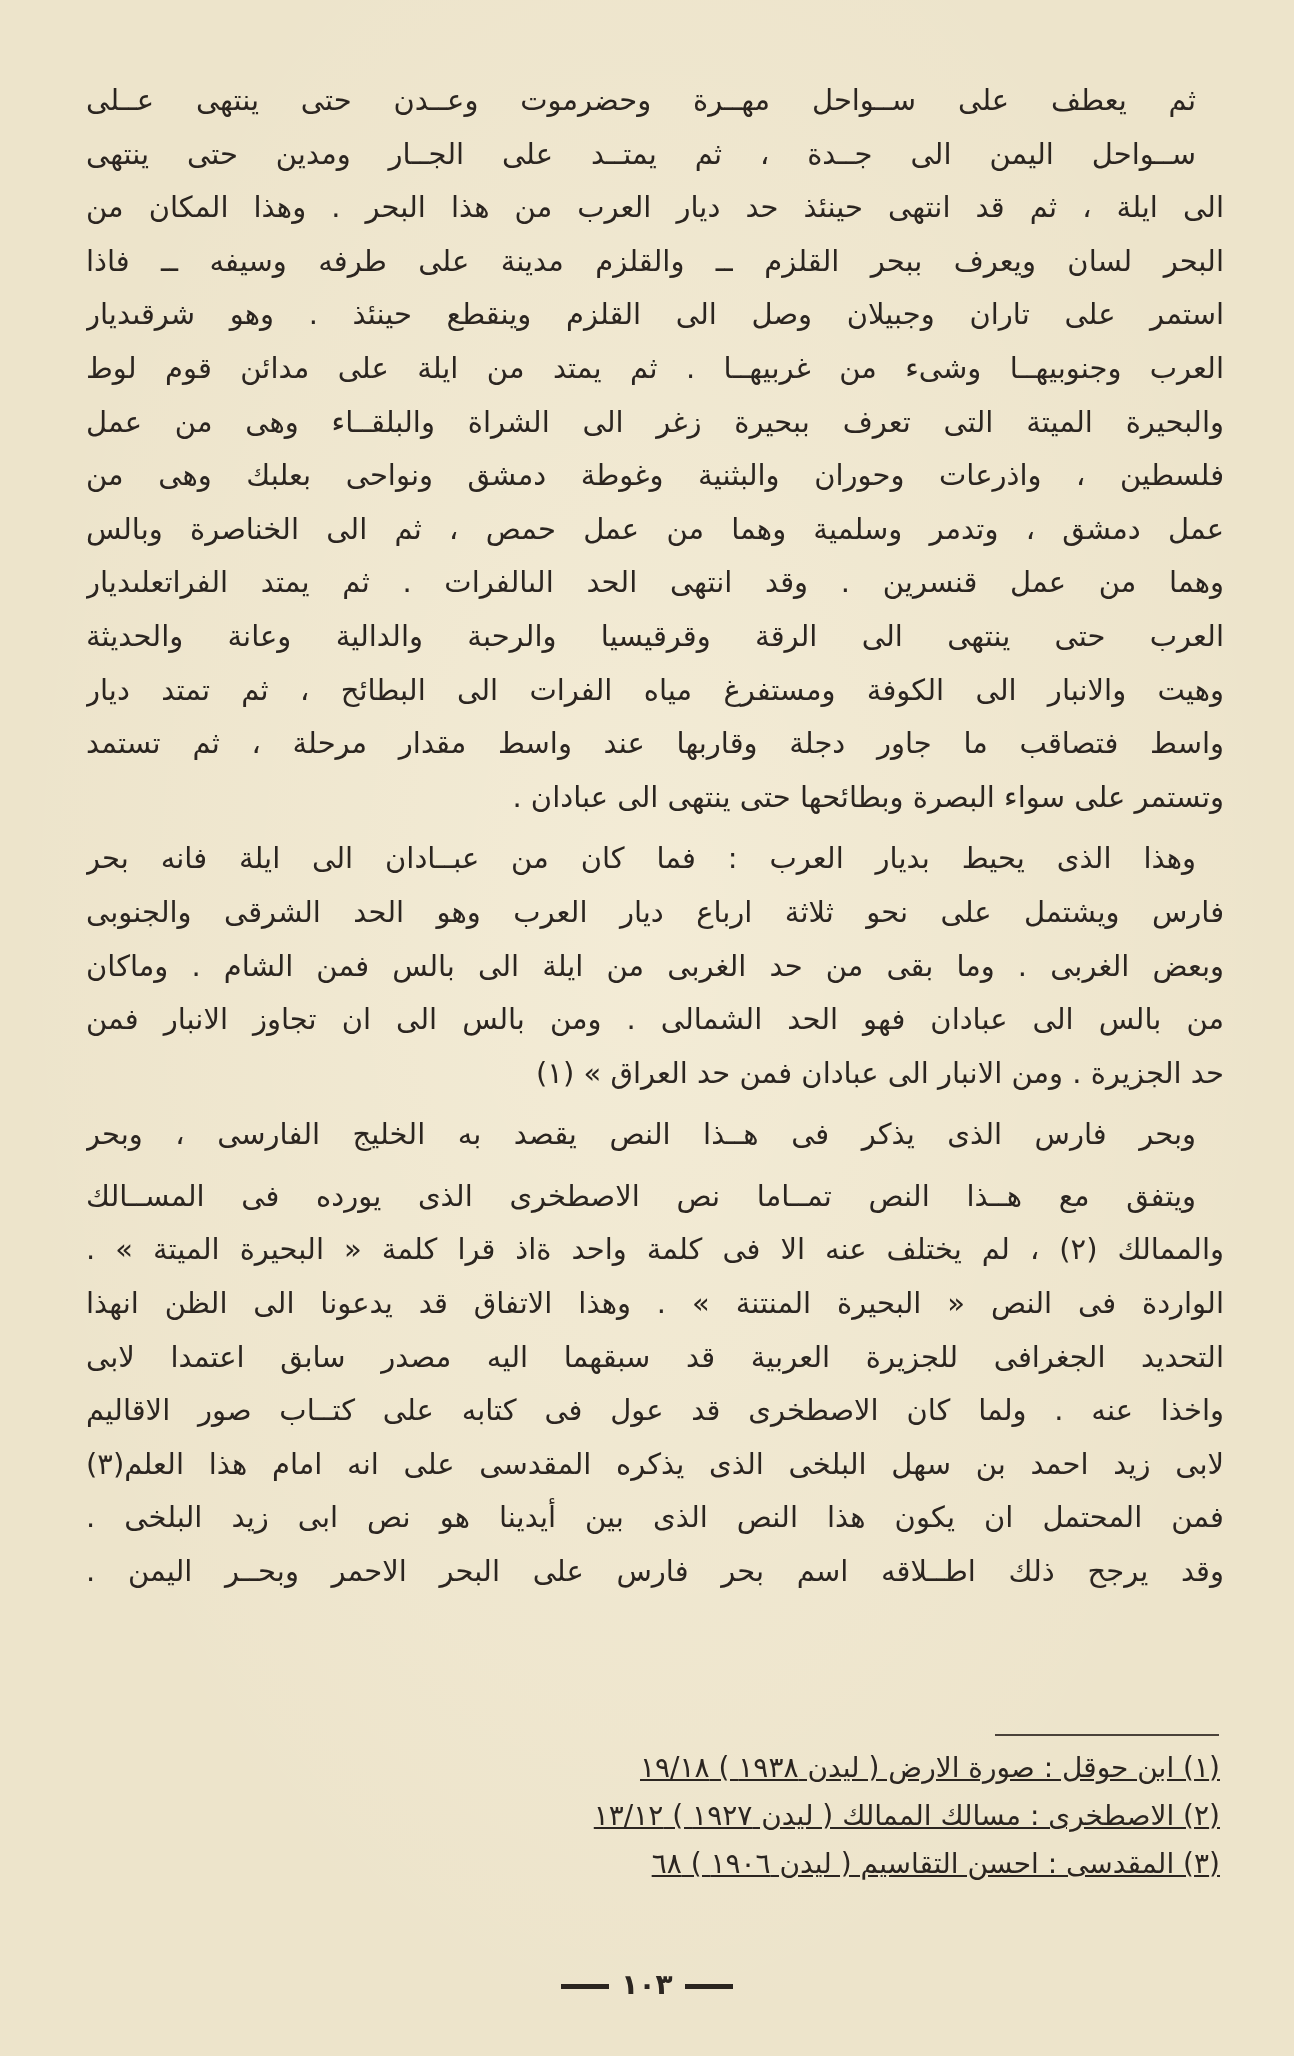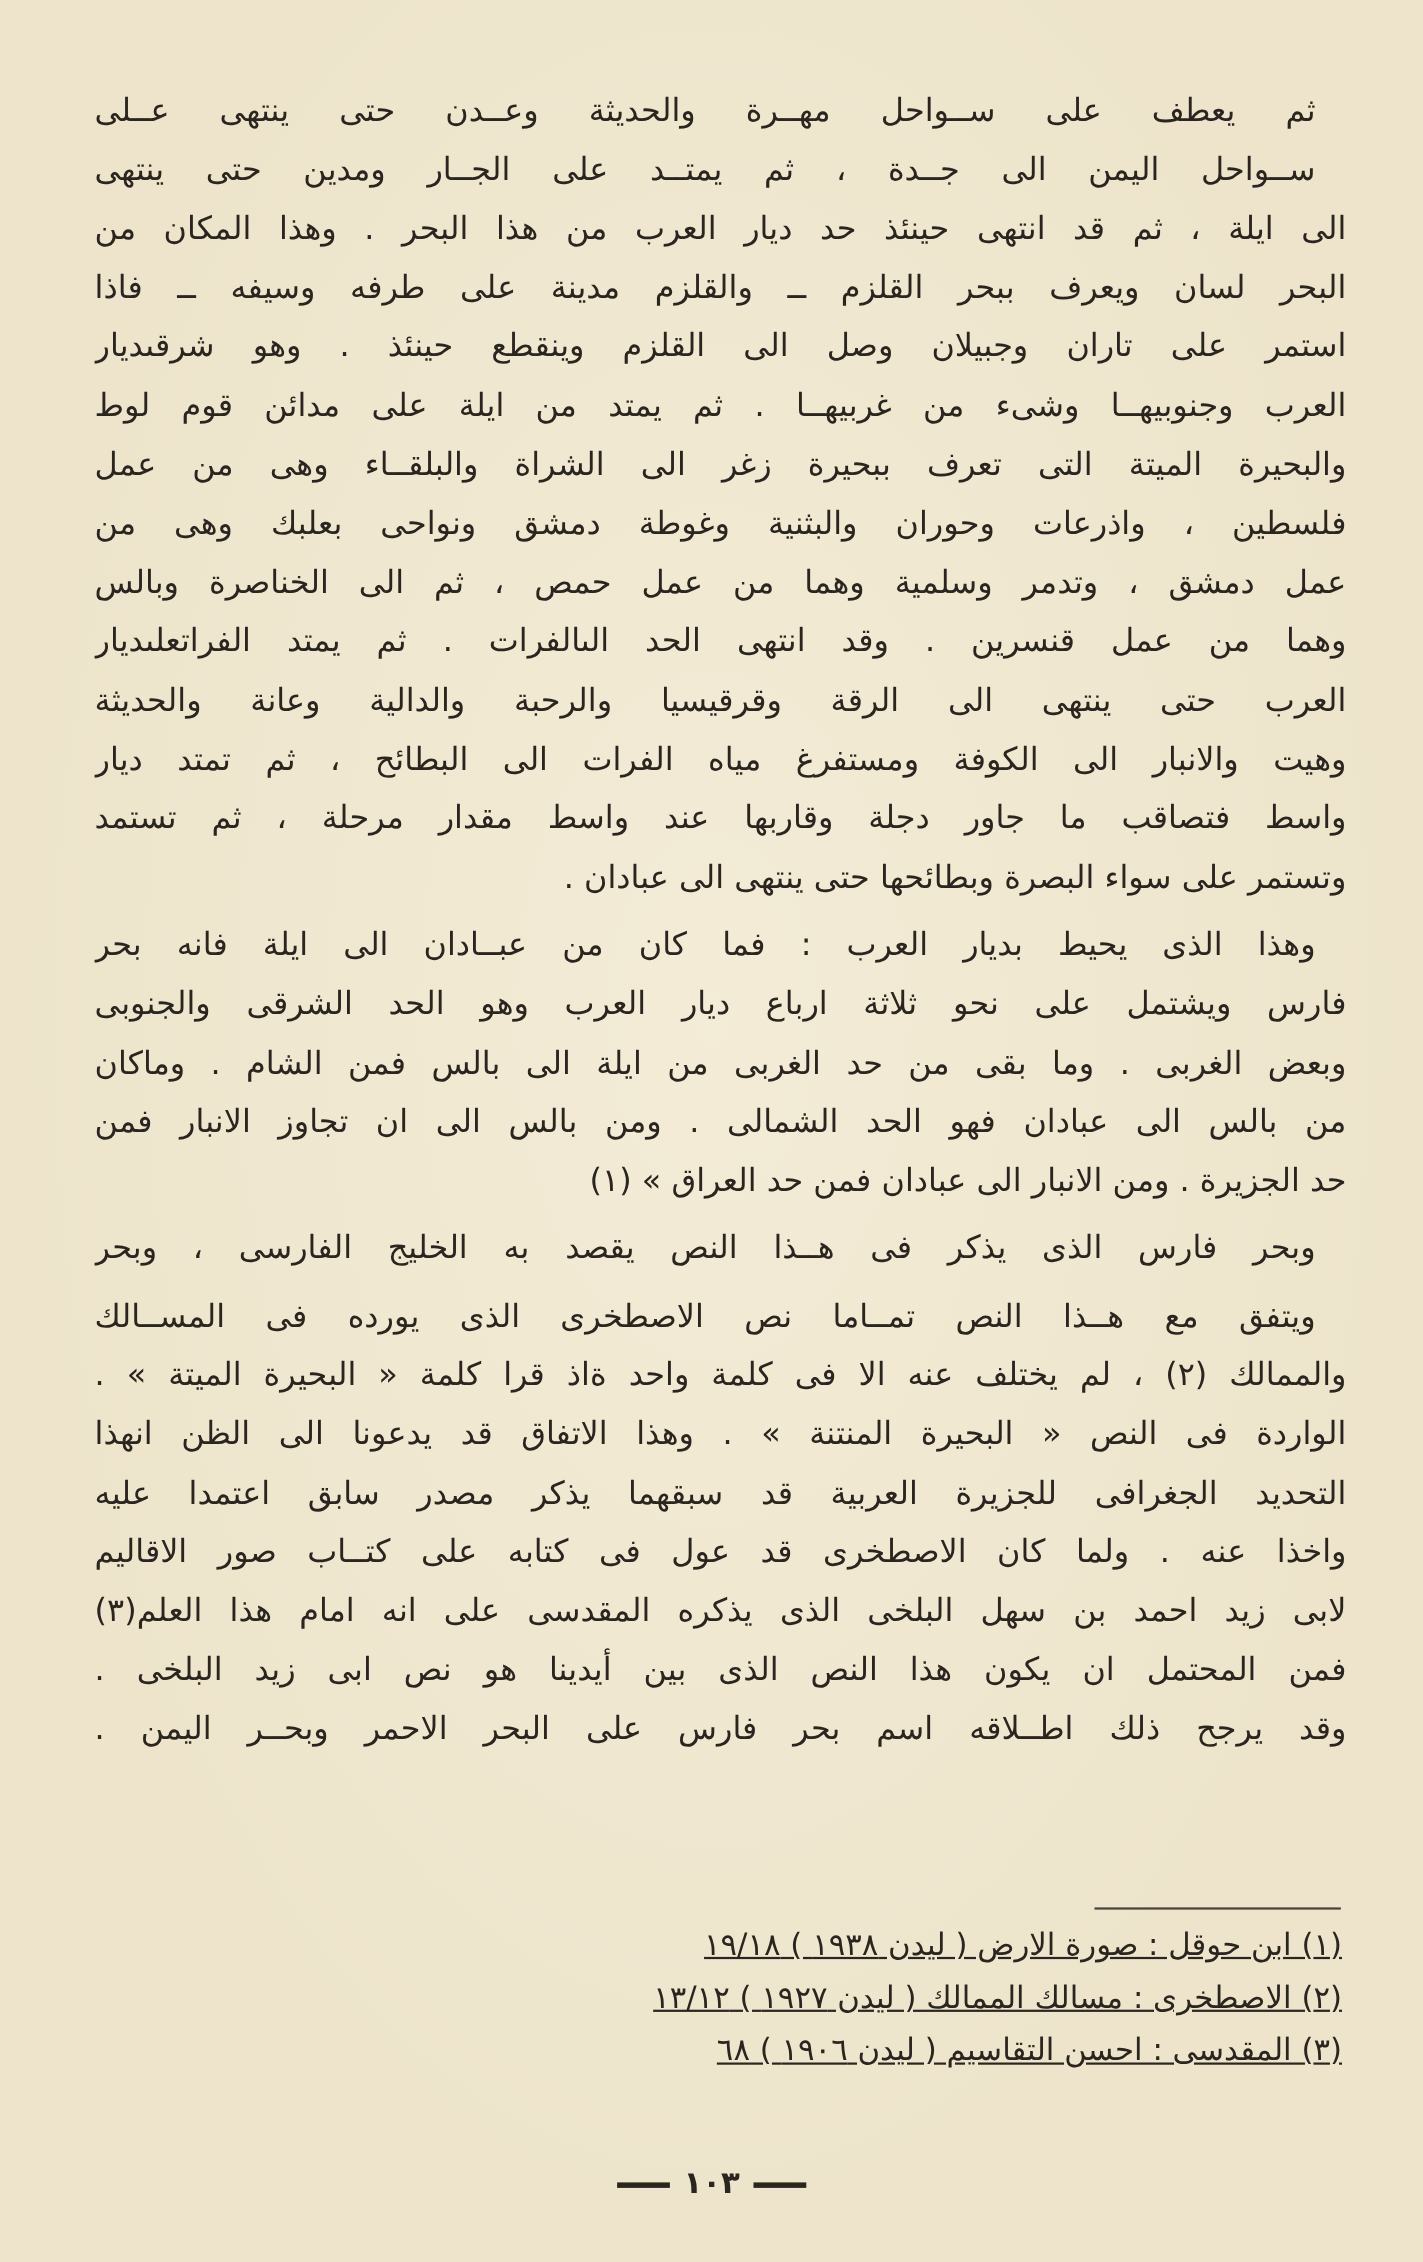--- a/index.html
+++ b/index.html
@@ -89,21 +89,21 @@
   }
 </style>
 </head>
 <body>
 
 <div class="page">
 
   <div class="body-text">
 
     <div class="paragraph">
-      <span class="line indent">ثم يعطف على ســواحل مهــرة والحديثة وعــدن حتى ينتهى عــلى</span>
+      <span class="line indent">ثم يعطف على ســواحل مهــرة وحضرموت وعــدن حتى ينتهى عــلى</span>
       <span class="line indent">ســواحل اليمن الى جــدة ، ثم يمتــد على الجــار ومدين حتى ينتهى</span>
       <span class="line">الى ايلة ، ثم قد انتهى حينئذ حد ديار العرب من هذا البحر . وهذا المكان من</span>
       <span class="line">البحر لسان ويعرف ببحر القلزم ــ والقلزم مدينة على طرفه وسيفه ــ فاذا</span>
       <span class="line">استمر على تاران وجبيلان وصل الى القلزم وينقطع حينئذ . وهو شرقىديار</span>
       <span class="line">العرب وجنوبيهــا وشىء من غربيهــا . ثم يمتد من ايلة على مدائن قوم لوط</span>
       <span class="line">والبحيرة الميتة التى تعرف ببحيرة زغر الى الشراة والبلقــاء وهى من عمل</span>
       <span class="line">فلسطين ، واذرعات وحوران والبثنية وغوطة دمشق ونواحى بعلبك وهى من</span>
       <span class="line">عمل دمشق ، وتدمر وسلمية وهما من عمل حمص ، ثم الى الخناصرة وبالس</span>
       <span class="line">وهما من عمل قنسرين . وقد انتهى الحد الىالفرات . ثم يمتد الفراتعلىديار</span>
       <span class="line">العرب حتى ينتهى الى الرقة وقرقيسيا والرحبة والدالية وعانة والحديثة</span>
@@ -127,21 +127,21 @@
     <div class="paragraph">
       <span class="line indent">وبحر فارس الذى يذكر فى هــذا النص يقصد به الخليج الفارسى ، وبحر</span>
     </div>
 
     <div class="para-gap"></div>
 
     <div class="paragraph">
       <span class="line indent">ويتفق مع هــذا النص تمــاما نص الاصطخرى الذى يورده فى المســالك</span>
       <span class="line">والممالك (٢) ، لم يختلف عنه الا فى كلمة واحد ةاذ قرا كلمة « البحيرة الميتة » .</span>
       <span class="line">الواردة فى النص « البحيرة المنتنة » . وهذا الاتفاق قد يدعونا الى الظن انهذا</span>
-      <span class="line">التحديد الجغرافى للجزيرة العربية قد سبقهما يذكر مصدر سابق اعتمدا عليه</span>
+      <span class="line">التحديد الجغرافى للجزيرة العربية قد سبقهما اليه مصدر سابق اعتمدا لابى</span>
       <span class="line">واخذا عنه . ولما كان الاصطخرى قد عول فى كتابه على كتــاب صور الاقاليم</span>
       <span class="line">لابى زيد احمد بن سهل البلخى الذى يذكره المقدسى على انه امام هذا العلم(٣)</span>
       <span class="line">فمن المحتمل ان يكون هذا النص الذى بين أيدينا هو نص ابى زيد البلخى .</span>
       <span class="line">وقد يرجح ذلك اطــلاقه اسم بحر فارس على البحر الاحمر وبحــر اليمن .</span>
     </div>
   </div>
 
   <div class="footnote-rule"></div>
 
   <div class="footnotes">

